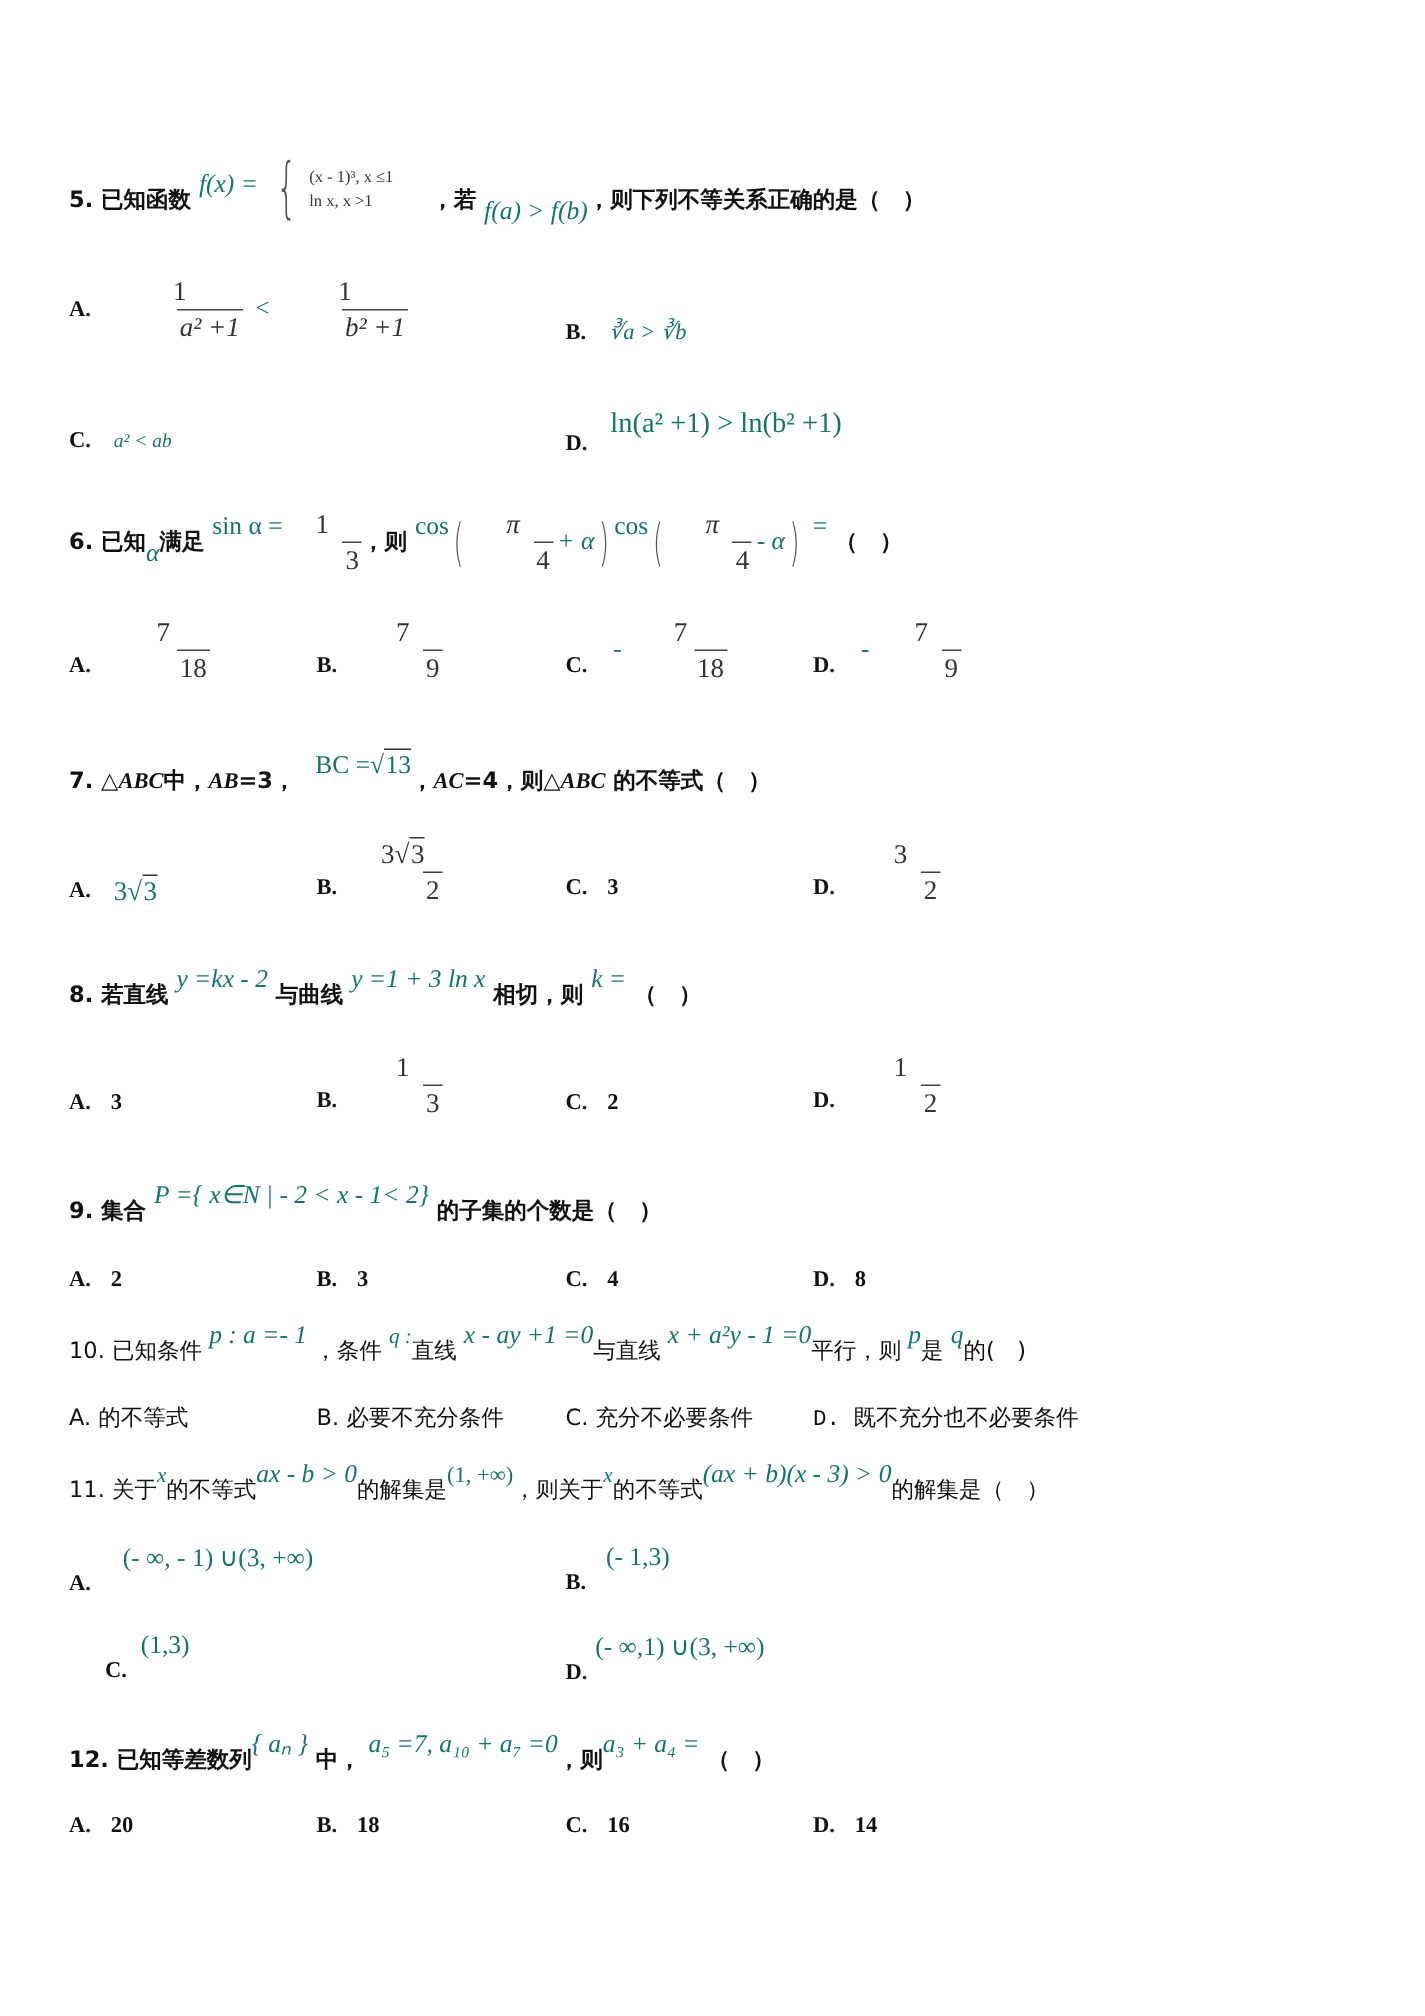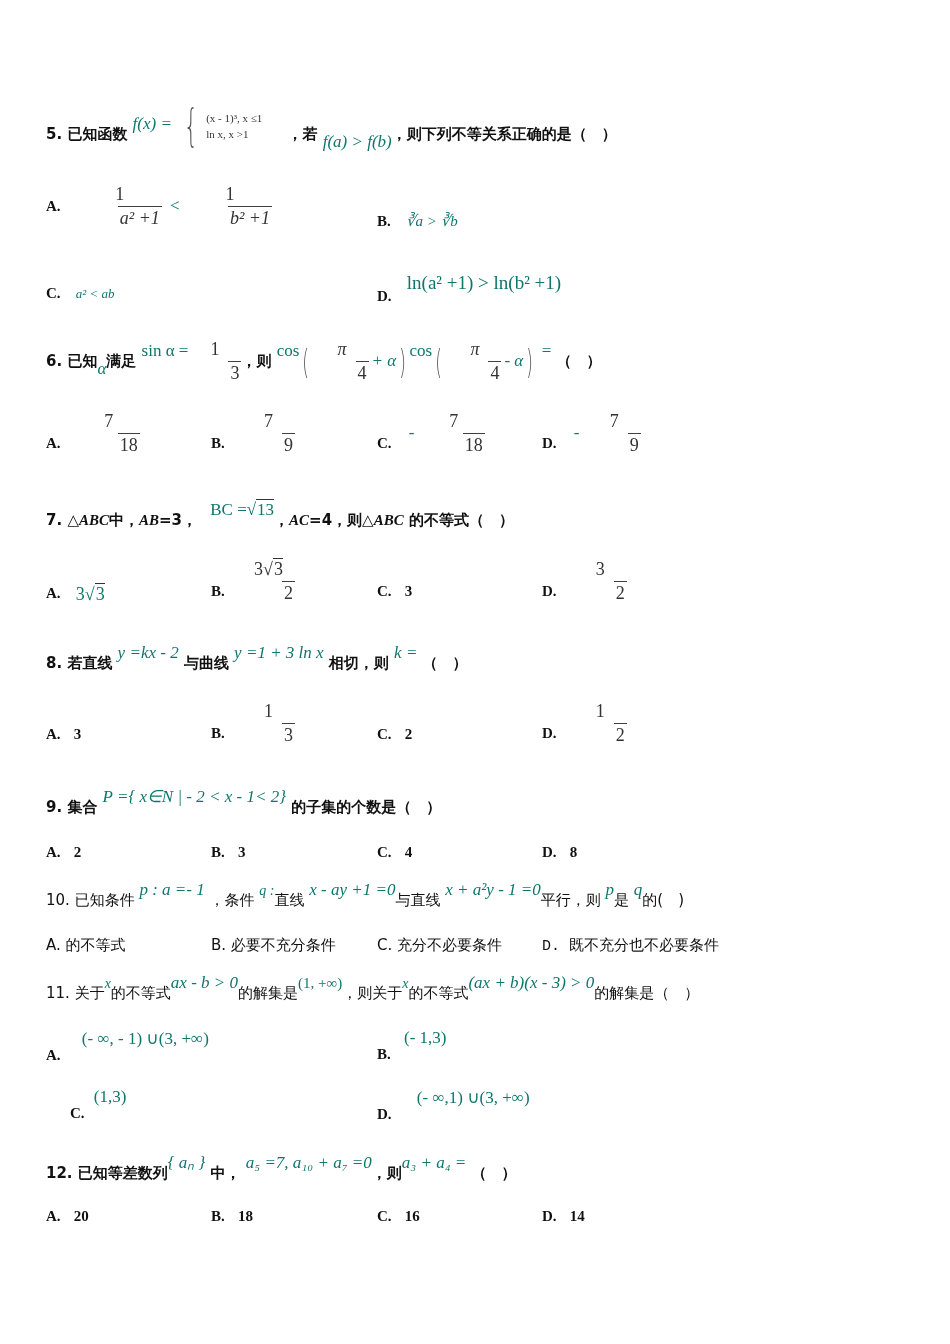--- a/index.html
+++ b/index.html
@@ -244,21 +244,21 @@
 <div class="opt" style="left:377px;top:1028px;">
   <span class="lbl" style="position:relative;top:16px;">B.</span>
   <span class="m" style="margin-left:8px;">(- 1,3)</span>
 </div>
 <div class="opt" style="left:46px;top:1087px;margin-left:24px;">
   <span class="lbl" style="position:relative;top:16px;">C.</span>
   <span class="m" style="margin-left:4px;">(1,3)</span>
 </div>
 <div class="opt" style="left:377px;top:1087px;">
   <span class="lbl" style="position:relative;top:16px;">D.</span>
-  <span class="m" style="margin-left:20px;text-align:center;">(- ∞,1) ∪(3, +∞)</span>
+  <span class="m" style="margin-left:0;text-align:center;">(- ∞,1) ∪(3, +∞)</span>
 </div>
 
 <div class="q" style="top:1160px;">
   <span>12.</span>
   <span>已知等差数列</span><span class="m mi raise">{ aₙ }</span>
   <span>中，</span>
   <span class="m mi raise">a₅ =7, a₁₀ + a₇ =0</span><span>，则</span><span class="m mi raise">a₃ + a₄ =</span>
   <span>（　）</span>
 </div>
 

